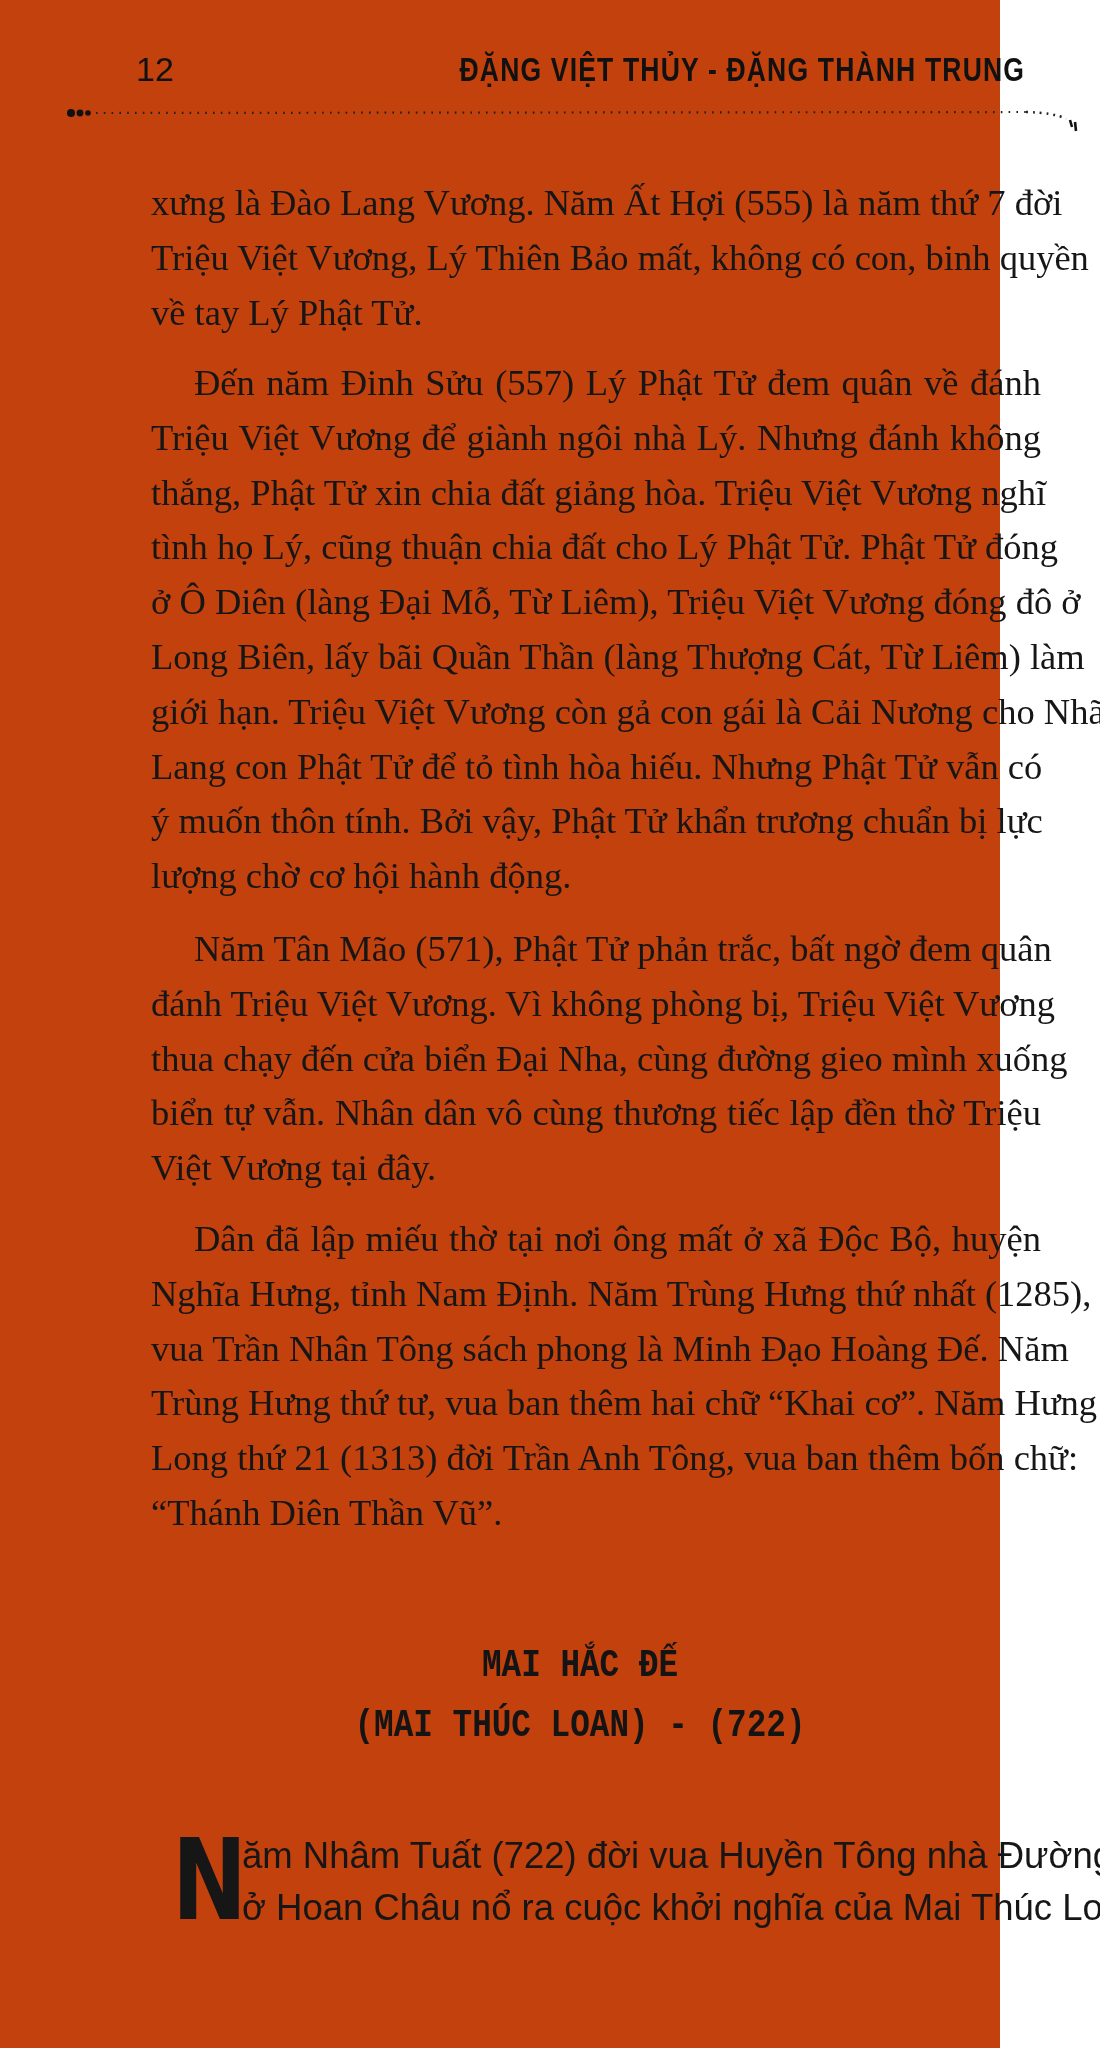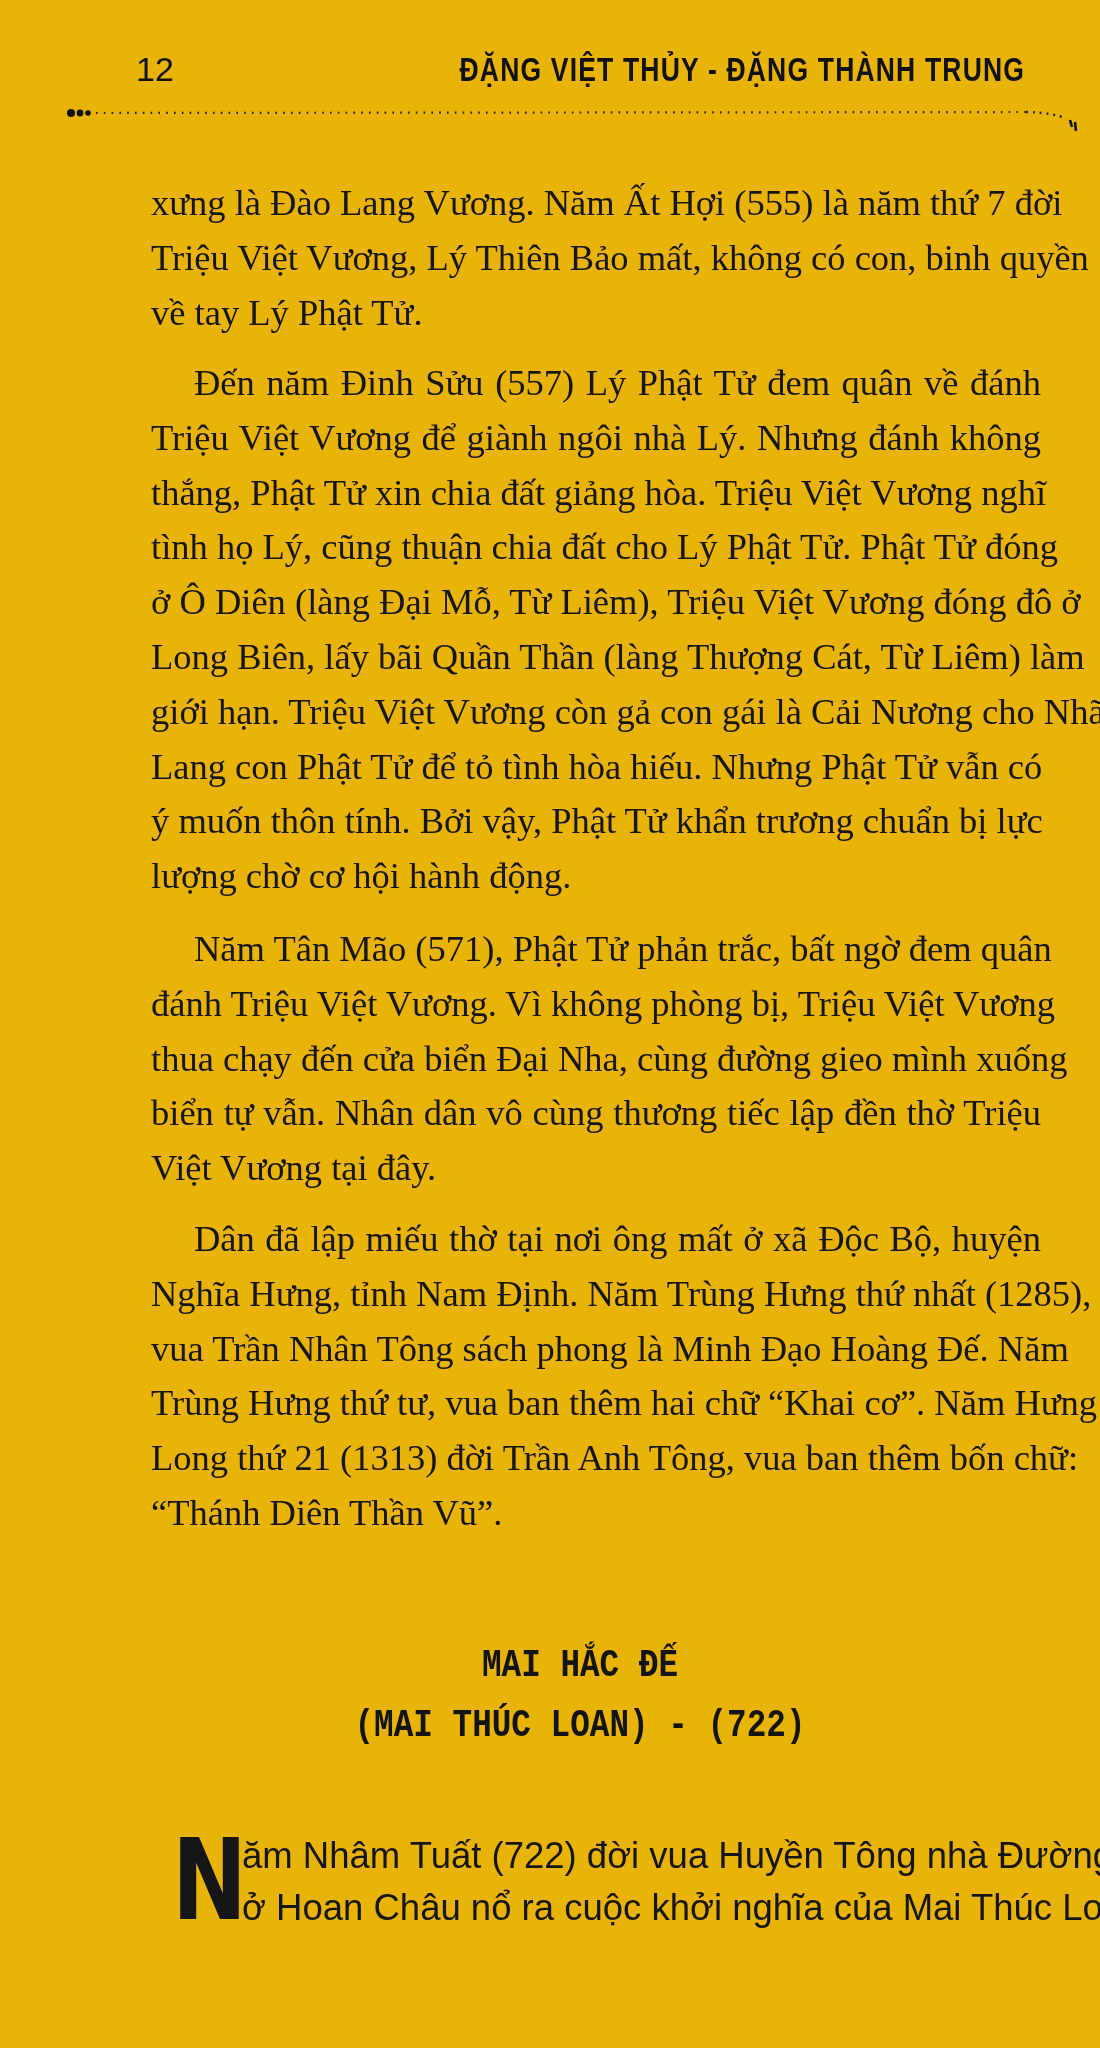--- a/index.html
+++ b/index.html
@@ -1,17 +1,17 @@
 <!DOCTYPE html>
 <html><head>
 <meta charset="utf-8">
 <style>
   html, body { margin: 0; padding: 0; background: #ffffff; }
   body { width: 1100px; height: 2048px; position: relative; overflow: hidden; color: #1a1a1a; }
-  .page { position: absolute; left: 0; top: 0; width: 1100px; height: 2048px; background: #eab308; }
+  .page { position: absolute; left: 0; top: 0; width: 1000px; height: 2048px; background: #c2410c; }
 
   .running-head { position: absolute; left: 0; top: 0; width: 1100px; height: 140px; }
   .page-number {
     position: absolute; left: 136px; top: 50px;
     font-family: "Liberation Sans", sans-serif; font-size: 34px; line-height: 38px;
     color: #111;
   }
   .running-title {
     position: absolute; right: 75px; top: 50px;
     font-family: "Liberation Sans", sans-serif; font-weight: bold; font-size: 34px; line-height: 38px;

